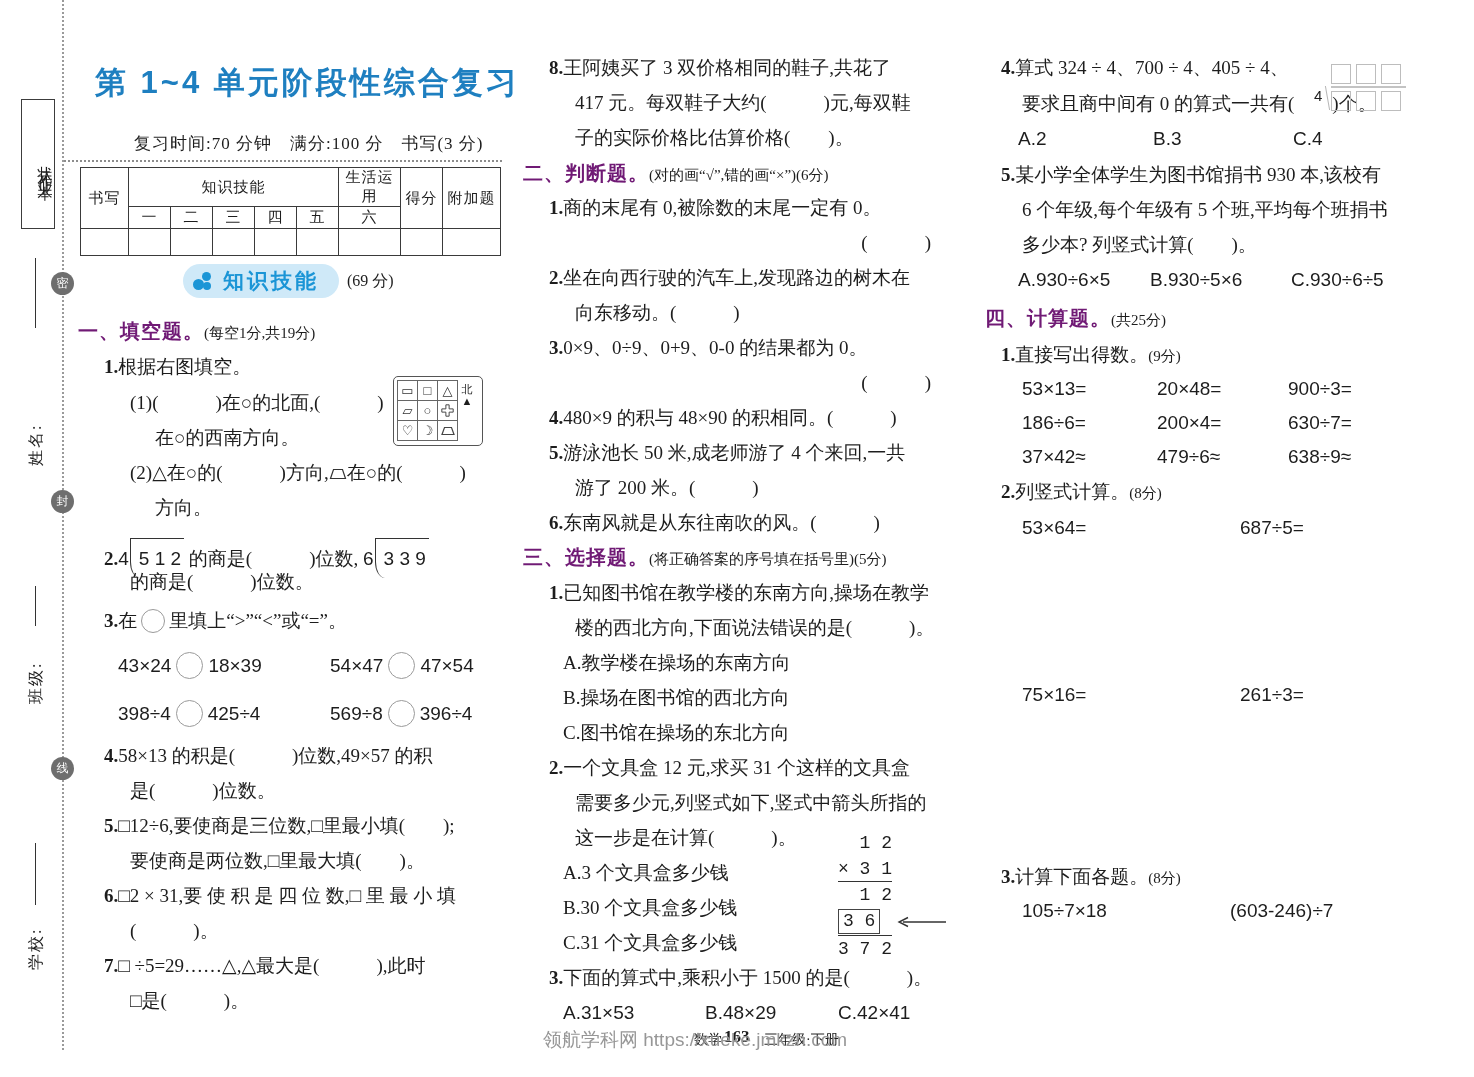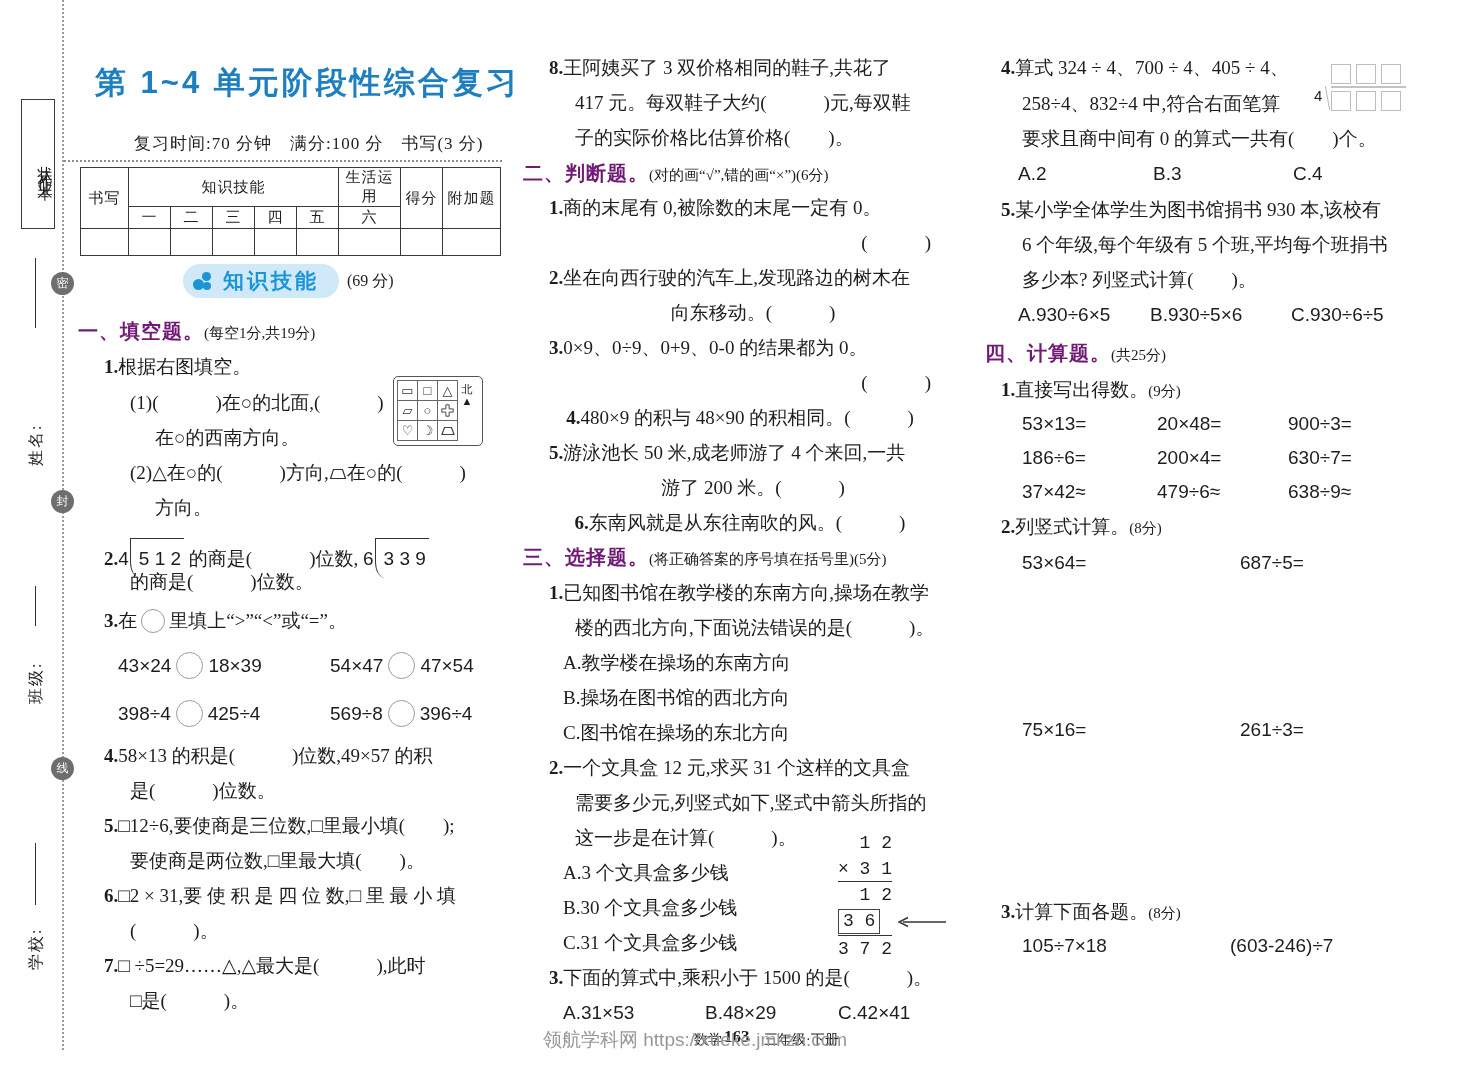--- a/index.html
+++ b/index.html
@@ -52,21 +52,21 @@
   .c1 .qi,.c2 .qi{padding-left:26px}
   .c1 .cont,.c2 .cont{padding-left:52px}
   .c1 .cont2{padding-left:77px}
   .c3 .qi{padding-left:16px}
   .c3 .cont{padding-left:37px}
   .opt{padding-left:40px}
   .h36{height:36px;line-height:36px}.h38{height:38px;line-height:38px}
   .h40{height:40px;line-height:40px}.h42{height:42px;line-height:42px}
   .h34{height:34px;line-height:34px}.h48{height:48px;line-height:48px}
 
-  .jline{display:flex;justify-content:center;width:408px}
+  .jline{display:flex;justify-content:flex-start;width:408px}
   .jright{text-align:right;width:408px}
 
   .cmprow{padding-left:40px}
   .pair{display:inline-block;width:212px}
   .cmpc{display:inline-block;width:27px;height:27px;border:1.3px solid #9a9a9a;border-radius:50%;
         vertical-align:-7px;margin:0 5px}
   .cmpc-s{display:inline-block;width:24px;height:24px;border:1.3px solid #9a9a9a;border-radius:50%;
         vertical-align:-6px;margin:0 4px}
 
   .ldiv{display:inline-flex;align-items:stretch;font-family:"Liberation Sans","DejaVu Sans",sans-serif}
@@ -275,21 +275,20 @@
   </div>
   <div class="marrow">
       <svg width="52" height="12">
         <line x1="50" y1="6" x2="7" y2="6" stroke="#333" stroke-width="1.4"></line>
         <path d="M12 1.5 L3 6 L12 10.5" fill="none" stroke="#333" stroke-width="1.4"></path>
       </svg>
     </div>
 
   <div class="col c3" style="left:985px;top:50px;width:450px">
     <div class="line h36 qi"><span class="no">4.</span><span>算式 324 ÷ 4、700 ÷ 4、405 ÷ 4、</span></div>
-    <div class="line cont">258÷4、832÷4 中,符合右面笔算</div>
     <div class="line cont">要求且商中间有 0 的算式一共有(　　)个。</div>
     <div class="line h36 eq optrow-r" style="padding-left:33px"><span class="oa">A.2</span><span class="ob">B.3</span><span>C.4</span></div>
     <div class="line qi"><span class="no">5.</span><span>某小学全体学生为图书馆捐书 930 本,该校有</span></div>
     <div class="line cont">6 个年级,每个年级有 5 个班,平均每个班捐书</div>
     <div class="line cont">多少本? 列竖式计算(　　)。</div>
     <div class="line h36 eq optrow-r5" style="padding-left:33px"><span class="oa">A.930÷6×5</span><span class="ob">B.930÷5×6</span><span>C.930÷6÷5</span></div>
     <div class="line h40"><span class="sech">四、计算题。</span><span class="note">(共25分)</span></div>
     <div class="line h34 qi"><span class="no">1.</span><span>直接写出得数。</span><span class="note">(9分)</span></div>
     <div class="line h34 eq calcrow"><span class="cell3">53×13=</span><span class="cell3b">20×48=</span><span>900÷3=</span></div>
     <div class="line h34 eq calcrow"><span class="cell3">186÷6=</span><span class="cell3b">200×4=</span><span>630÷7=</span></div>

